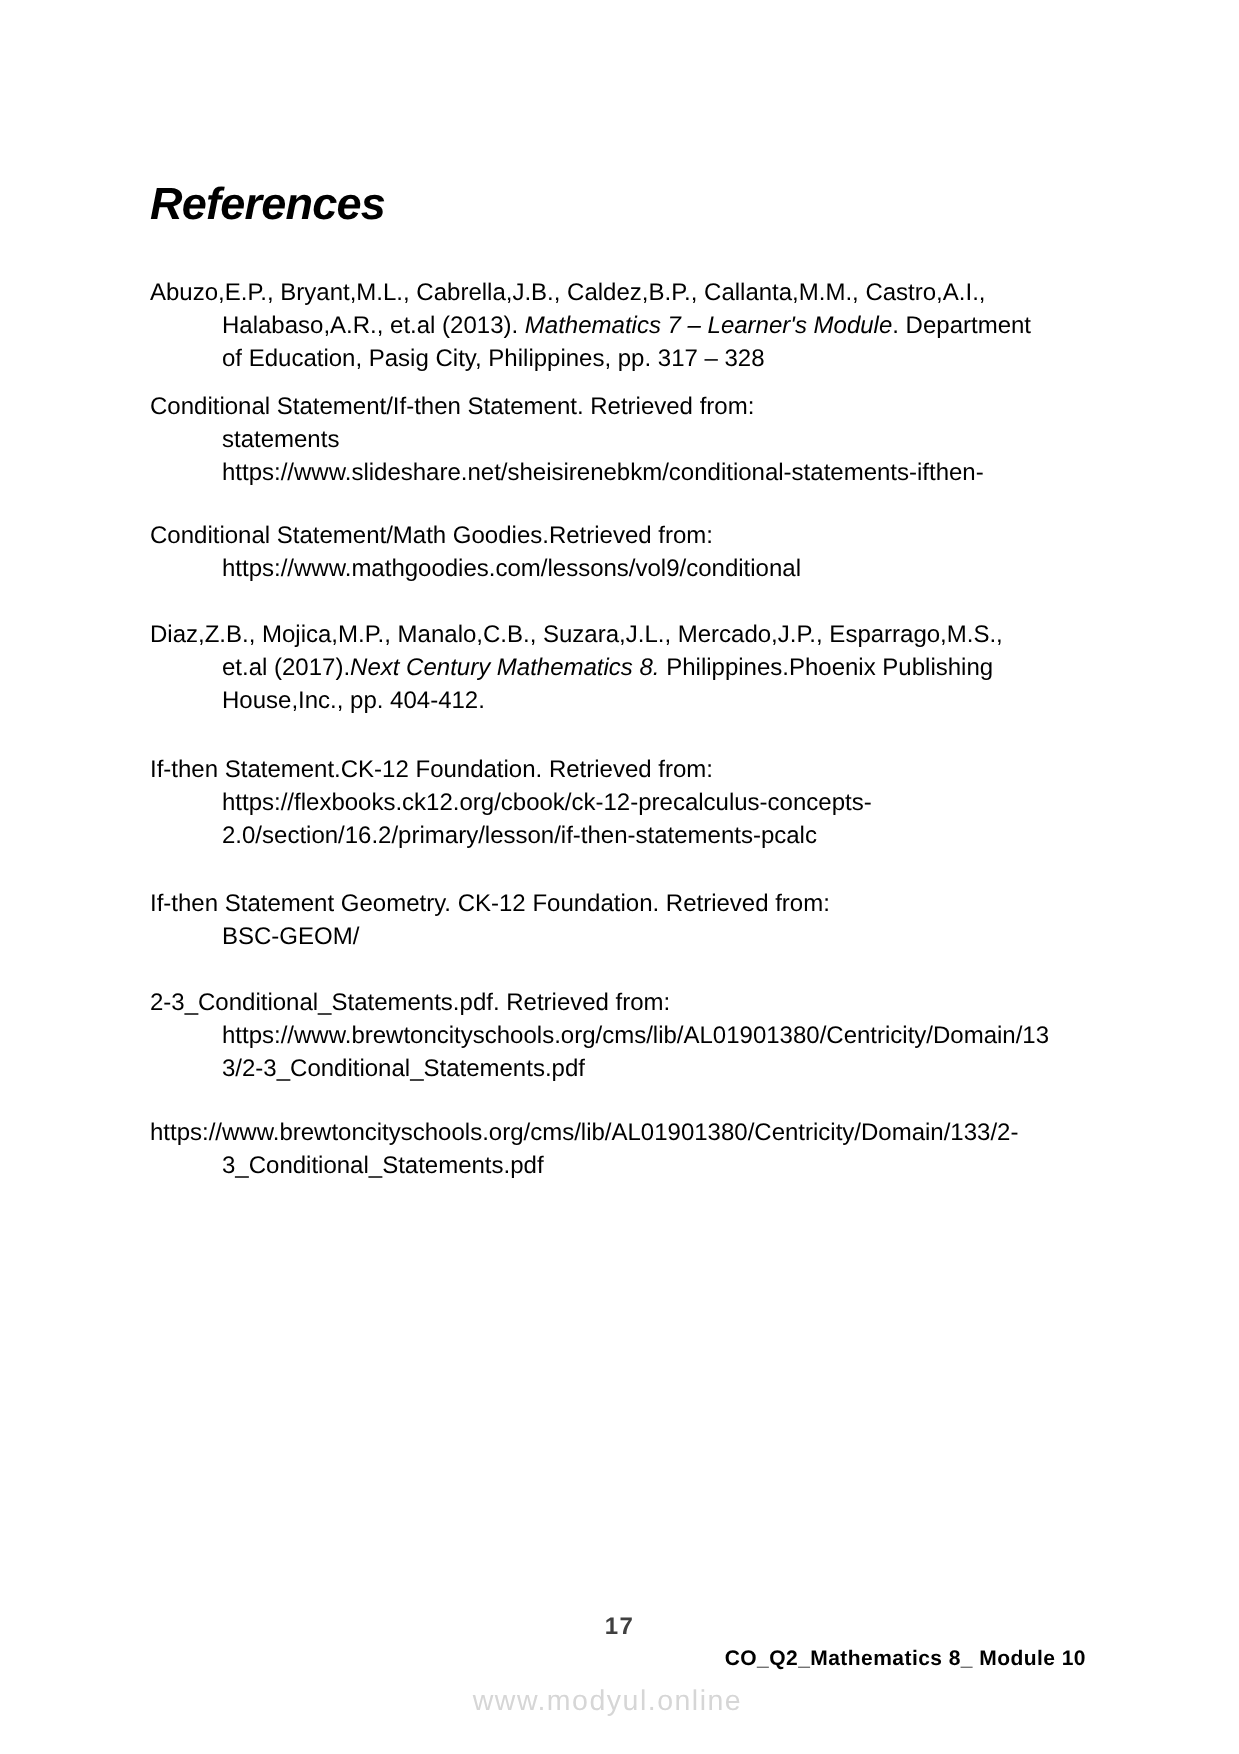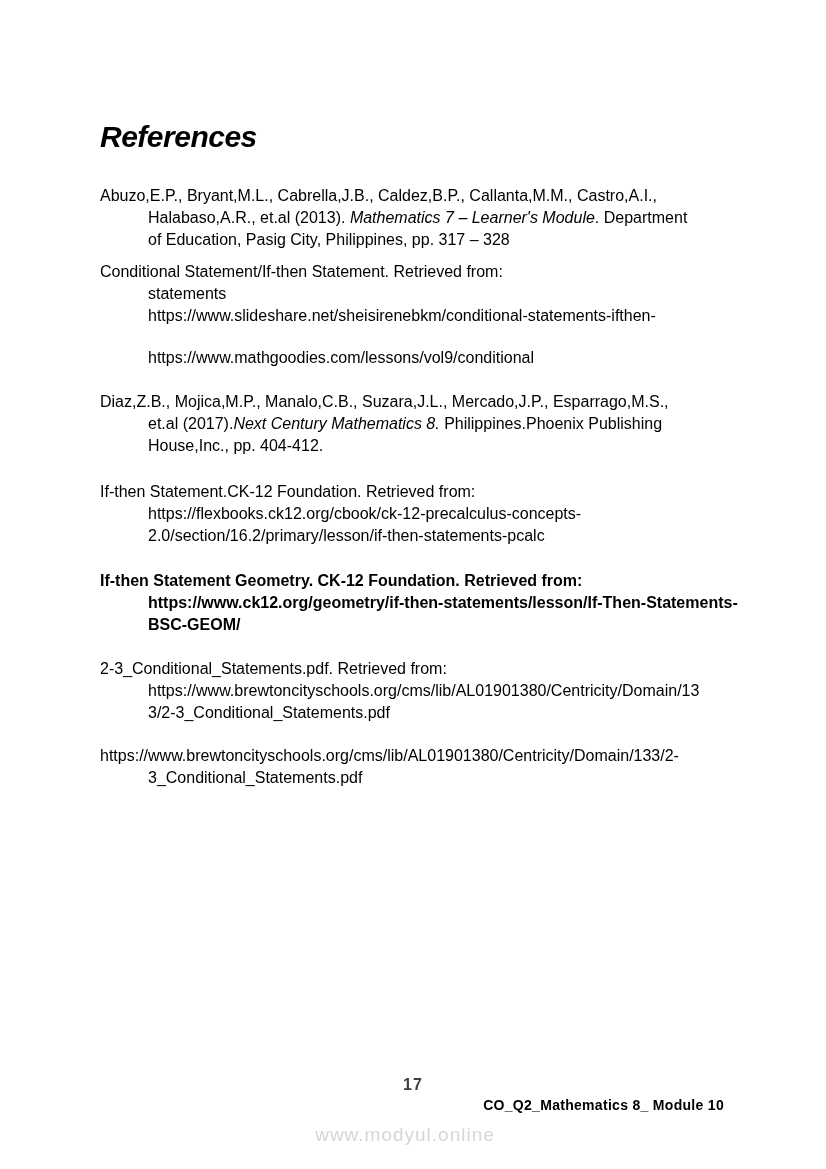--- a/index.html
+++ b/index.html
@@ -36,21 +36,21 @@
     color: #000000;
     margin-top: 32px;
   }
   .reference {
     margin: 0 0 20px 0;
   }
   .reference:nth-child(1) { margin-bottom: 10px; }
   .reference:nth-child(3) { margin-bottom: 22px; }
   .reference:nth-child(4) { margin-bottom: 24px; }
   .reference:nth-child(5) { margin-bottom: 23px; }
-  .reference:nth-child(6) { margin-bottom: 22px; font-weight: bold; }
+  .reference:nth-child(6) { margin-bottom: 22px; }
   .reference:nth-child(7) { margin-bottom: 21px; }
   .ref-line {
     white-space: pre;
   }
   .ref-line.indent {
     padding-left: 48px;
   }
   .italic {
     font-style: italic;
   }
@@ -98,35 +98,35 @@
         <div class="ref-line"><span>Abuzo,E.P., Bryant,M.L., Cabrella,J.B., Caldez,B.P., Callanta,M.M., Castro,A.I.,</span></div>
         <div class="ref-line indent"><span>Halabaso,A.R., et.al (2013). </span><span class="italic">Mathematics 7 – Learner's Module</span><span>. Department</span></div>
         <div class="ref-line indent"><span>of Education, Pasig City, Philippines, pp. 317 – 328</span></div>
       </div>
       <div class="reference">
         <div class="ref-line"><span>Conditional Statement/If-then Statement. Retrieved from:</span></div>
         <div class="ref-line indent"><span>statements</span></div>
         <div class="ref-line indent"><span>https://www.slideshare.net/sheisirenebkm/conditional-statements-ifthen-</span></div>
       </div>
       <div class="reference">
+        <div class="ref-line"><span>Conditional Statement/Math Goodies.Retrieved from:</span></div>
         <div class="ref-line indent"><span>https://www.mathgoodies.com/lessons/vol9/conditional</span></div>
       </div>
       <div class="reference">
         <div class="ref-line"><span>Diaz,Z.B., Mojica,M.P., Manalo,C.B., Suzara,J.L., Mercado,J.P., Esparrago,M.S.,</span></div>
         <div class="ref-line indent"><span>et.al (2017).</span><span class="italic">Next Century Mathematics 8.</span><span> Philippines.Phoenix Publishing</span></div>
         <div class="ref-line indent"><span>House,Inc., pp. 404-412.</span></div>
       </div>
       <div class="reference">
         <div class="ref-line"><span>If-then Statement.CK-12 Foundation. Retrieved from:</span></div>
         <div class="ref-line indent"><span>https://flexbooks.ck12.org/cbook/ck-12-precalculus-concepts-</span></div>
         <div class="ref-line indent"><span>2.0/section/16.2/primary/lesson/if-then-statements-pcalc</span></div>
       </div>
       <div class="reference">
         <div class="ref-line"><span>If-then Statement Geometry. CK-12 Foundation. Retrieved from:</span></div>
-        <div class="ref-line indent"><span>https://www.ck12.org/geometry/if-then-statements/lesson/If-Then-Statements-</span></div>
         <div class="ref-line indent"><span>BSC-GEOM/</span></div>
       </div>
       <div class="reference">
         <div class="ref-line"><span>2-3_Conditional_Statements.pdf. Retrieved from:</span></div>
         <div class="ref-line indent"><span>https://www.brewtoncityschools.org/cms/lib/AL01901380/Centricity/Domain/13</span></div>
         <div class="ref-line indent"><span>3/2-3_Conditional_Statements.pdf</span></div>
       </div>
       <div class="reference">
         <div class="ref-line"><span>https://www.brewtoncityschools.org/cms/lib/AL01901380/Centricity/Domain/133/2-</span></div>
         <div class="ref-line indent"><span>3_Conditional_Statements.pdf</span></div>

